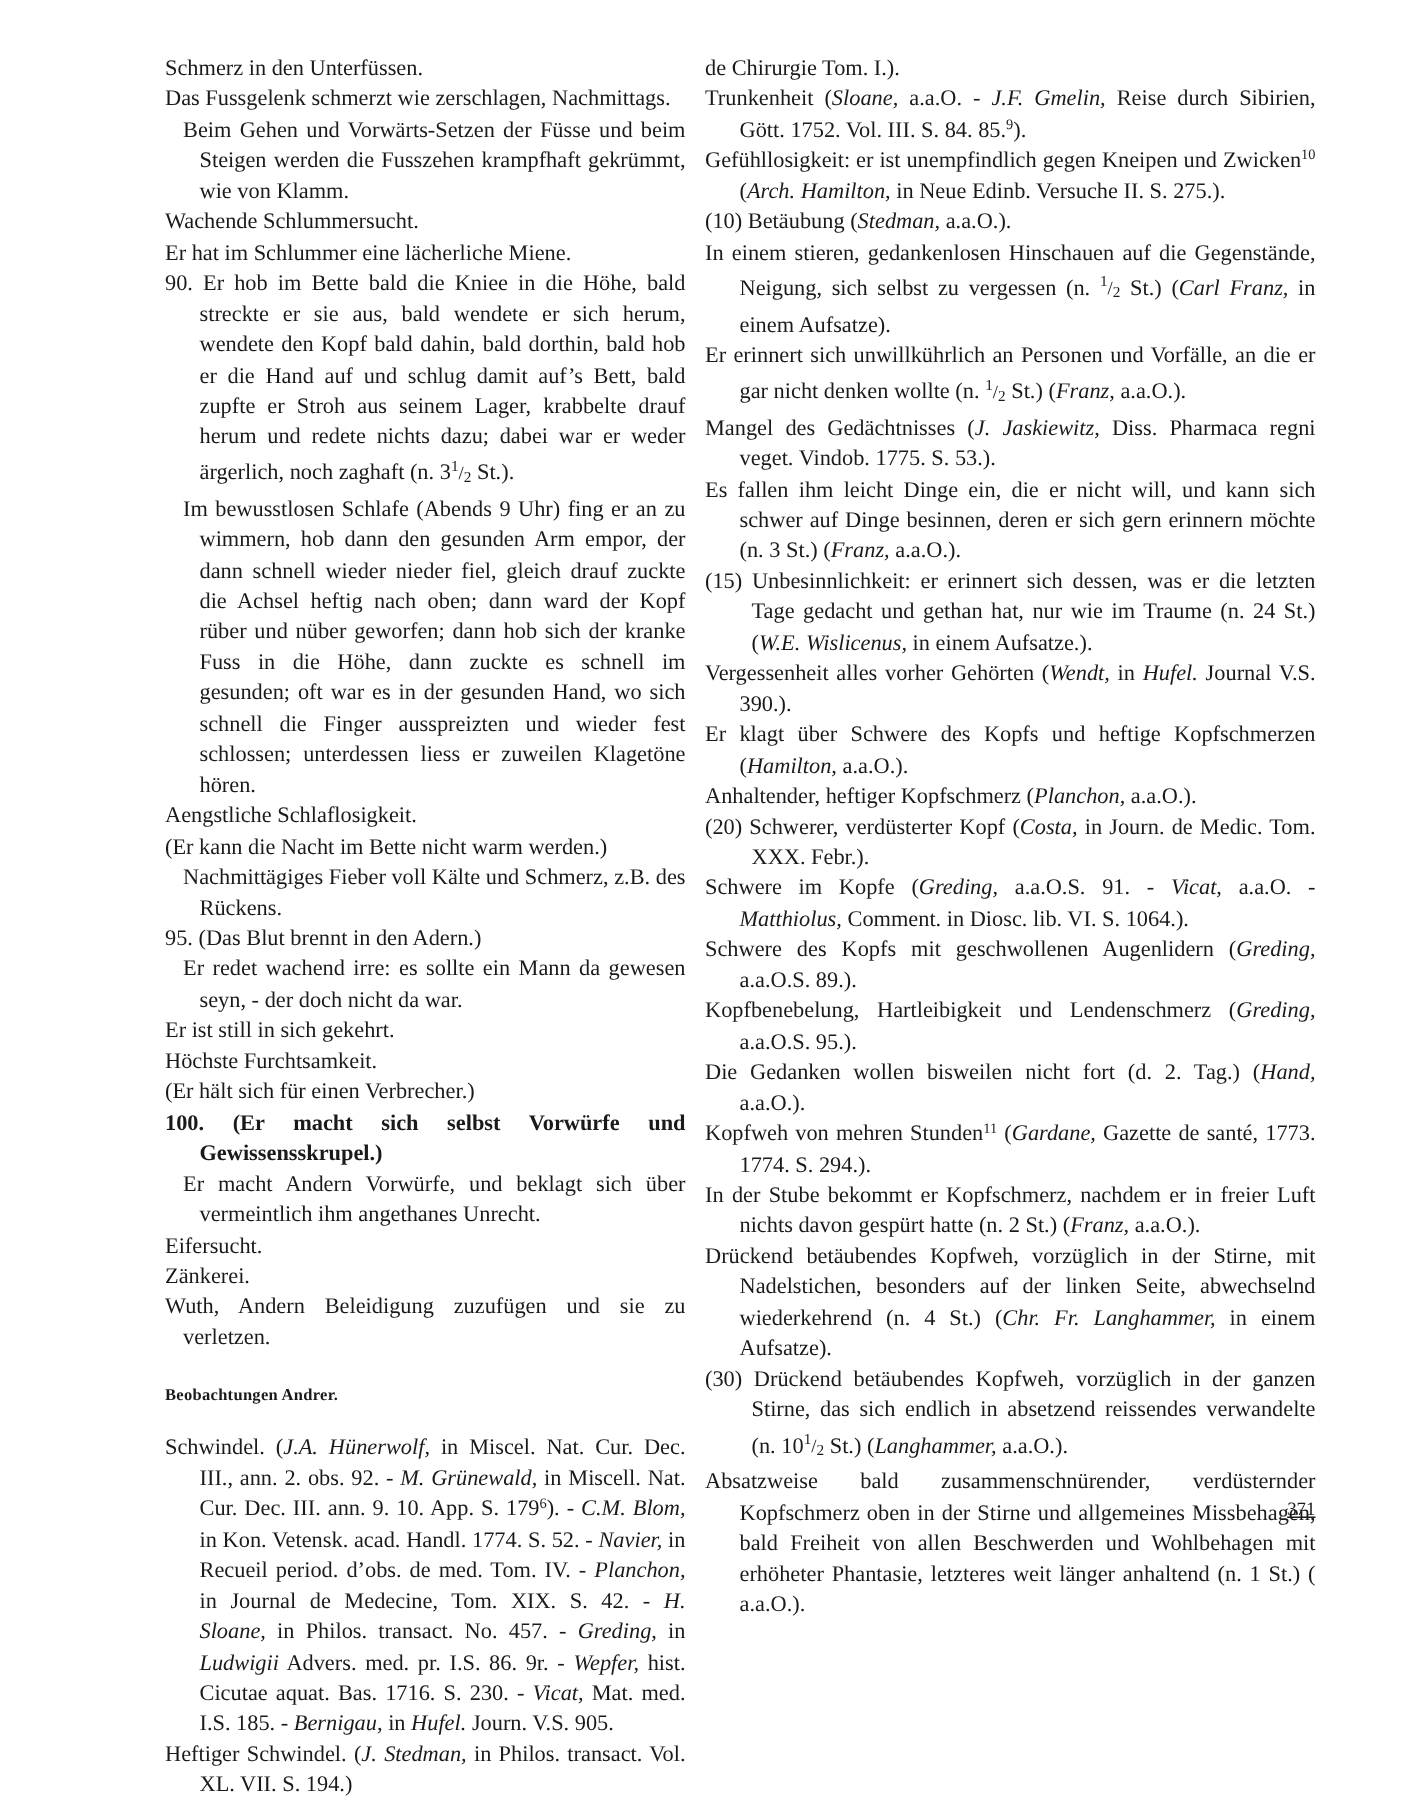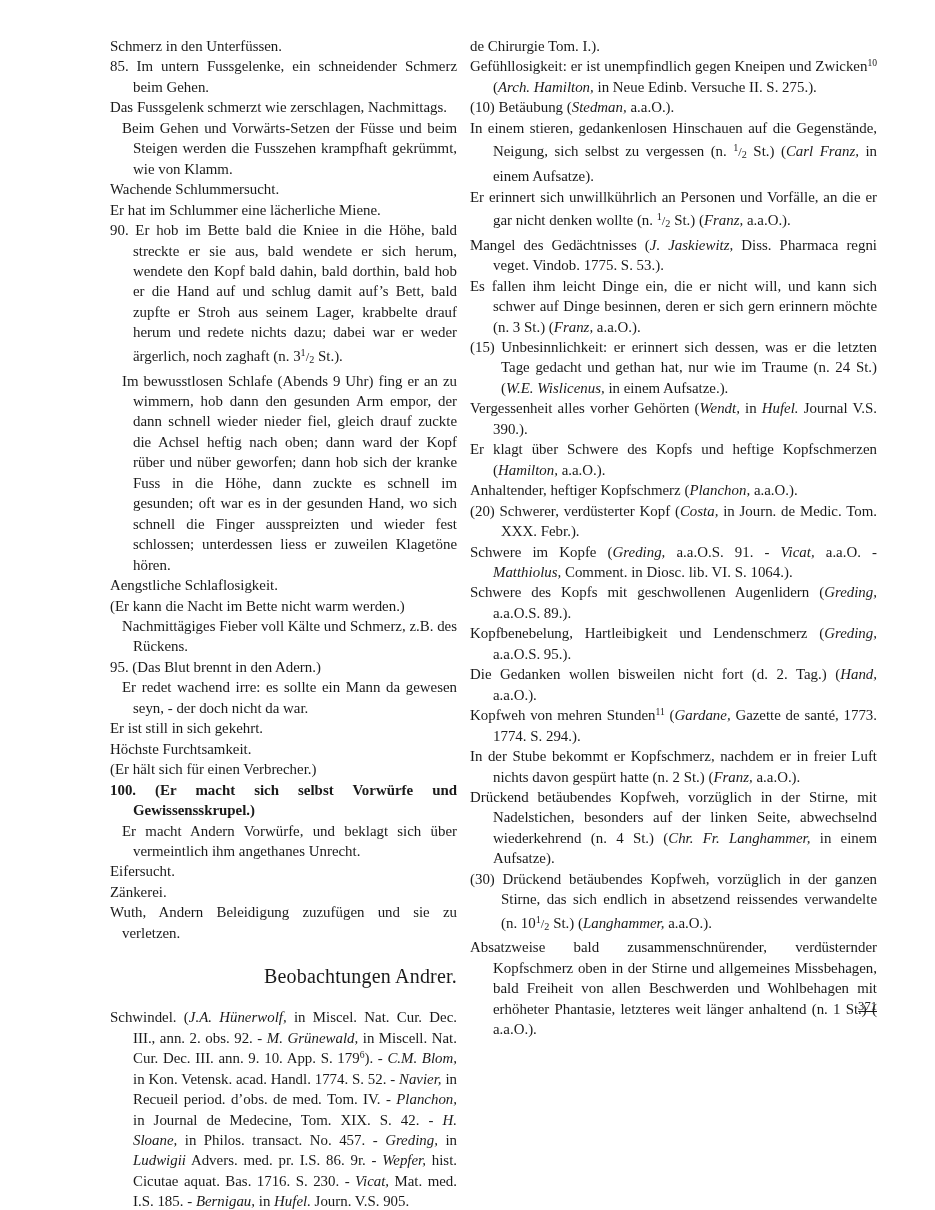--- a/index.html
+++ b/index.html
@@ -90,23 +90,23 @@
   }
   .frac {
     font-size: 11.4px;
     vertical-align: 0.03em;
   }
   .frac .nu { vertical-align: 0.50em; font-size: 10.2px; }
   .frac .de { vertical-align: -0.22em; font-size: 10.2px; }
   .frac .sl { font-size: 12.5px; }
   h2.section {
     margin: 0;
-    font-size: 20px;
-    font-weight: normal;
-    text-align: right;
+    font-size: 11px;
+    font-weight: bold;
+    text-align: left;
     letter-spacing: 0.2px;
   }
   .gap-head-top { height: 22px; }
   .gap-head-bot { height: 19px; }
   .pageno {
     position: absolute;
     right: 58px;
     bottom: 27px;
     font-size: 12.6px;
     text-align: right;
@@ -116,21 +116,20 @@
 </head>
 <body>
 
 <div class="page">
   <div class="columns">
 
     <div class="col col-left">
 
       <p class="e plain">Schmerz in den Unterfüssen.</p>
 
-      <p class="e num">85.&nbsp;Im untern Fussgelenke, ein schneidender Schmerz beim Gehen.</p>
 
       <p class="e plain">Das Fussgelenk schmerzt wie zerschlagen, Nachmittags.</p>
 
       <p class="e sub">Beim Gehen und Vorwärts-Setzen der Füsse und beim Steigen werden die Fusszehen krampfhaft gekrümmt, wie von Klamm.</p>
 
       <p class="e plain">Wachende Schlummersucht.</p>
 
       <p class="e plain">Er hat im Schlummer eine lächerliche Miene.</p>
 
       <p class="e num">90.&nbsp;Er hob im Bette bald die Kniee in die Höhe, bald streckte er sie aus, bald wendete er sich herum, wendete den Kopf bald dahin, bald dorthin, bald hob er die Hand auf und schlug damit auf’s Bett, bald zupfte er Stroh aus seinem Lager, krabbelte drauf herum und redete nichts dazu; dabei war er weder ärgerlich, noch zaghaft (n. 3<span class="frac"><span class="nu">1</span><span class="sl">/</span><span class="de">2</span></span> St.).</p>
@@ -170,20 +169,21 @@
       <p class="e sub2">Schwindel. (<i>J.A. Hünerwolf,</i> in Miscel. Nat. Cur. Dec. III., ann. 2. obs. 92. - <i>M. Grünewald,</i> in Miscell. Nat. Cur. Dec. III. ann. 9. 10. App. S. 179<sup>6</sup>). - <i>C.M. Blom,</i> in Kon. Vetensk. acad. Handl. 1774. S. 52. - <i>Navier,</i> in Recueil period. d’obs. de med. Tom. IV. - <i>Planchon,</i> in Journal de Medecine, Tom. XIX. S. 42. - <i>H. Sloane,</i> in Philos. transact. No. 457. - <i>Greding,</i> in <i>Ludwigii</i> Advers. med. pr. I.S. 86. 9r. - <i>Wepfer,</i> hist. Cicutae aquat. Bas. 1716. S. 230. - <i>Vicat,</i> Mat. med. I.S. 185. - <i>Bernigau,</i> in <i>Hufel.</i> Journ. V.S. 905.</p>
 
       <p class="e sub2">Heftiger Schwindel. (<i>J. Stedman,</i> in Philos. transact. Vol. XL. VII. S. 194.)</p>
 
     </div>
 
     <div class="col col-right">
 
       <p class="e sub2">de Chirurgie Tom. I.).</p>
 
+      <p class="e sub2">Trunkenheit (<i>Sloane,</i> a.a.O. - <i>J.F. Gmelin,</i> Reise durch Sibirien, Gött. 1752. Vol. III. S. 84. 85.<sup>9</sup>).</p>
 
       <p class="e sub2">Gefühllosigkeit: er ist unempfindlich gegen Kneipen und Zwicken<sup>10</sup> (<i>Arch. Hamilton,</i> in Neue Edinb. Versuche II. S. 275.).</p>
 
       <p class="e pnum">(10)&nbsp;Betäubung (<i>Stedman,</i> a.a.O.).</p>
 
       <p class="e sub2">In einem stieren, gedankenlosen Hinschauen auf die Gegenstände, Neigung, sich selbst zu vergessen (n. <span class="frac"><span class="nu">1</span><span class="sl">/</span><span class="de">2</span></span> St.) (<i>Carl Franz,</i> in einem Aufsatze).</p>
 
       <p class="e sub2">Er erinnert sich unwillkührlich an Personen und Vorfälle, an die er gar nicht denken wollte (n. <span class="frac"><span class="nu">1</span><span class="sl">/</span><span class="de">2</span></span> St.) (<i>Franz,</i> a.a.O.).</p>
 
       <p class="e sub2">Mangel des Gedächtnisses (<i>J. Jaskiewitz,</i> Diss. Pharmaca regni veget. Vindob. 1775. S. 53.).</p>

